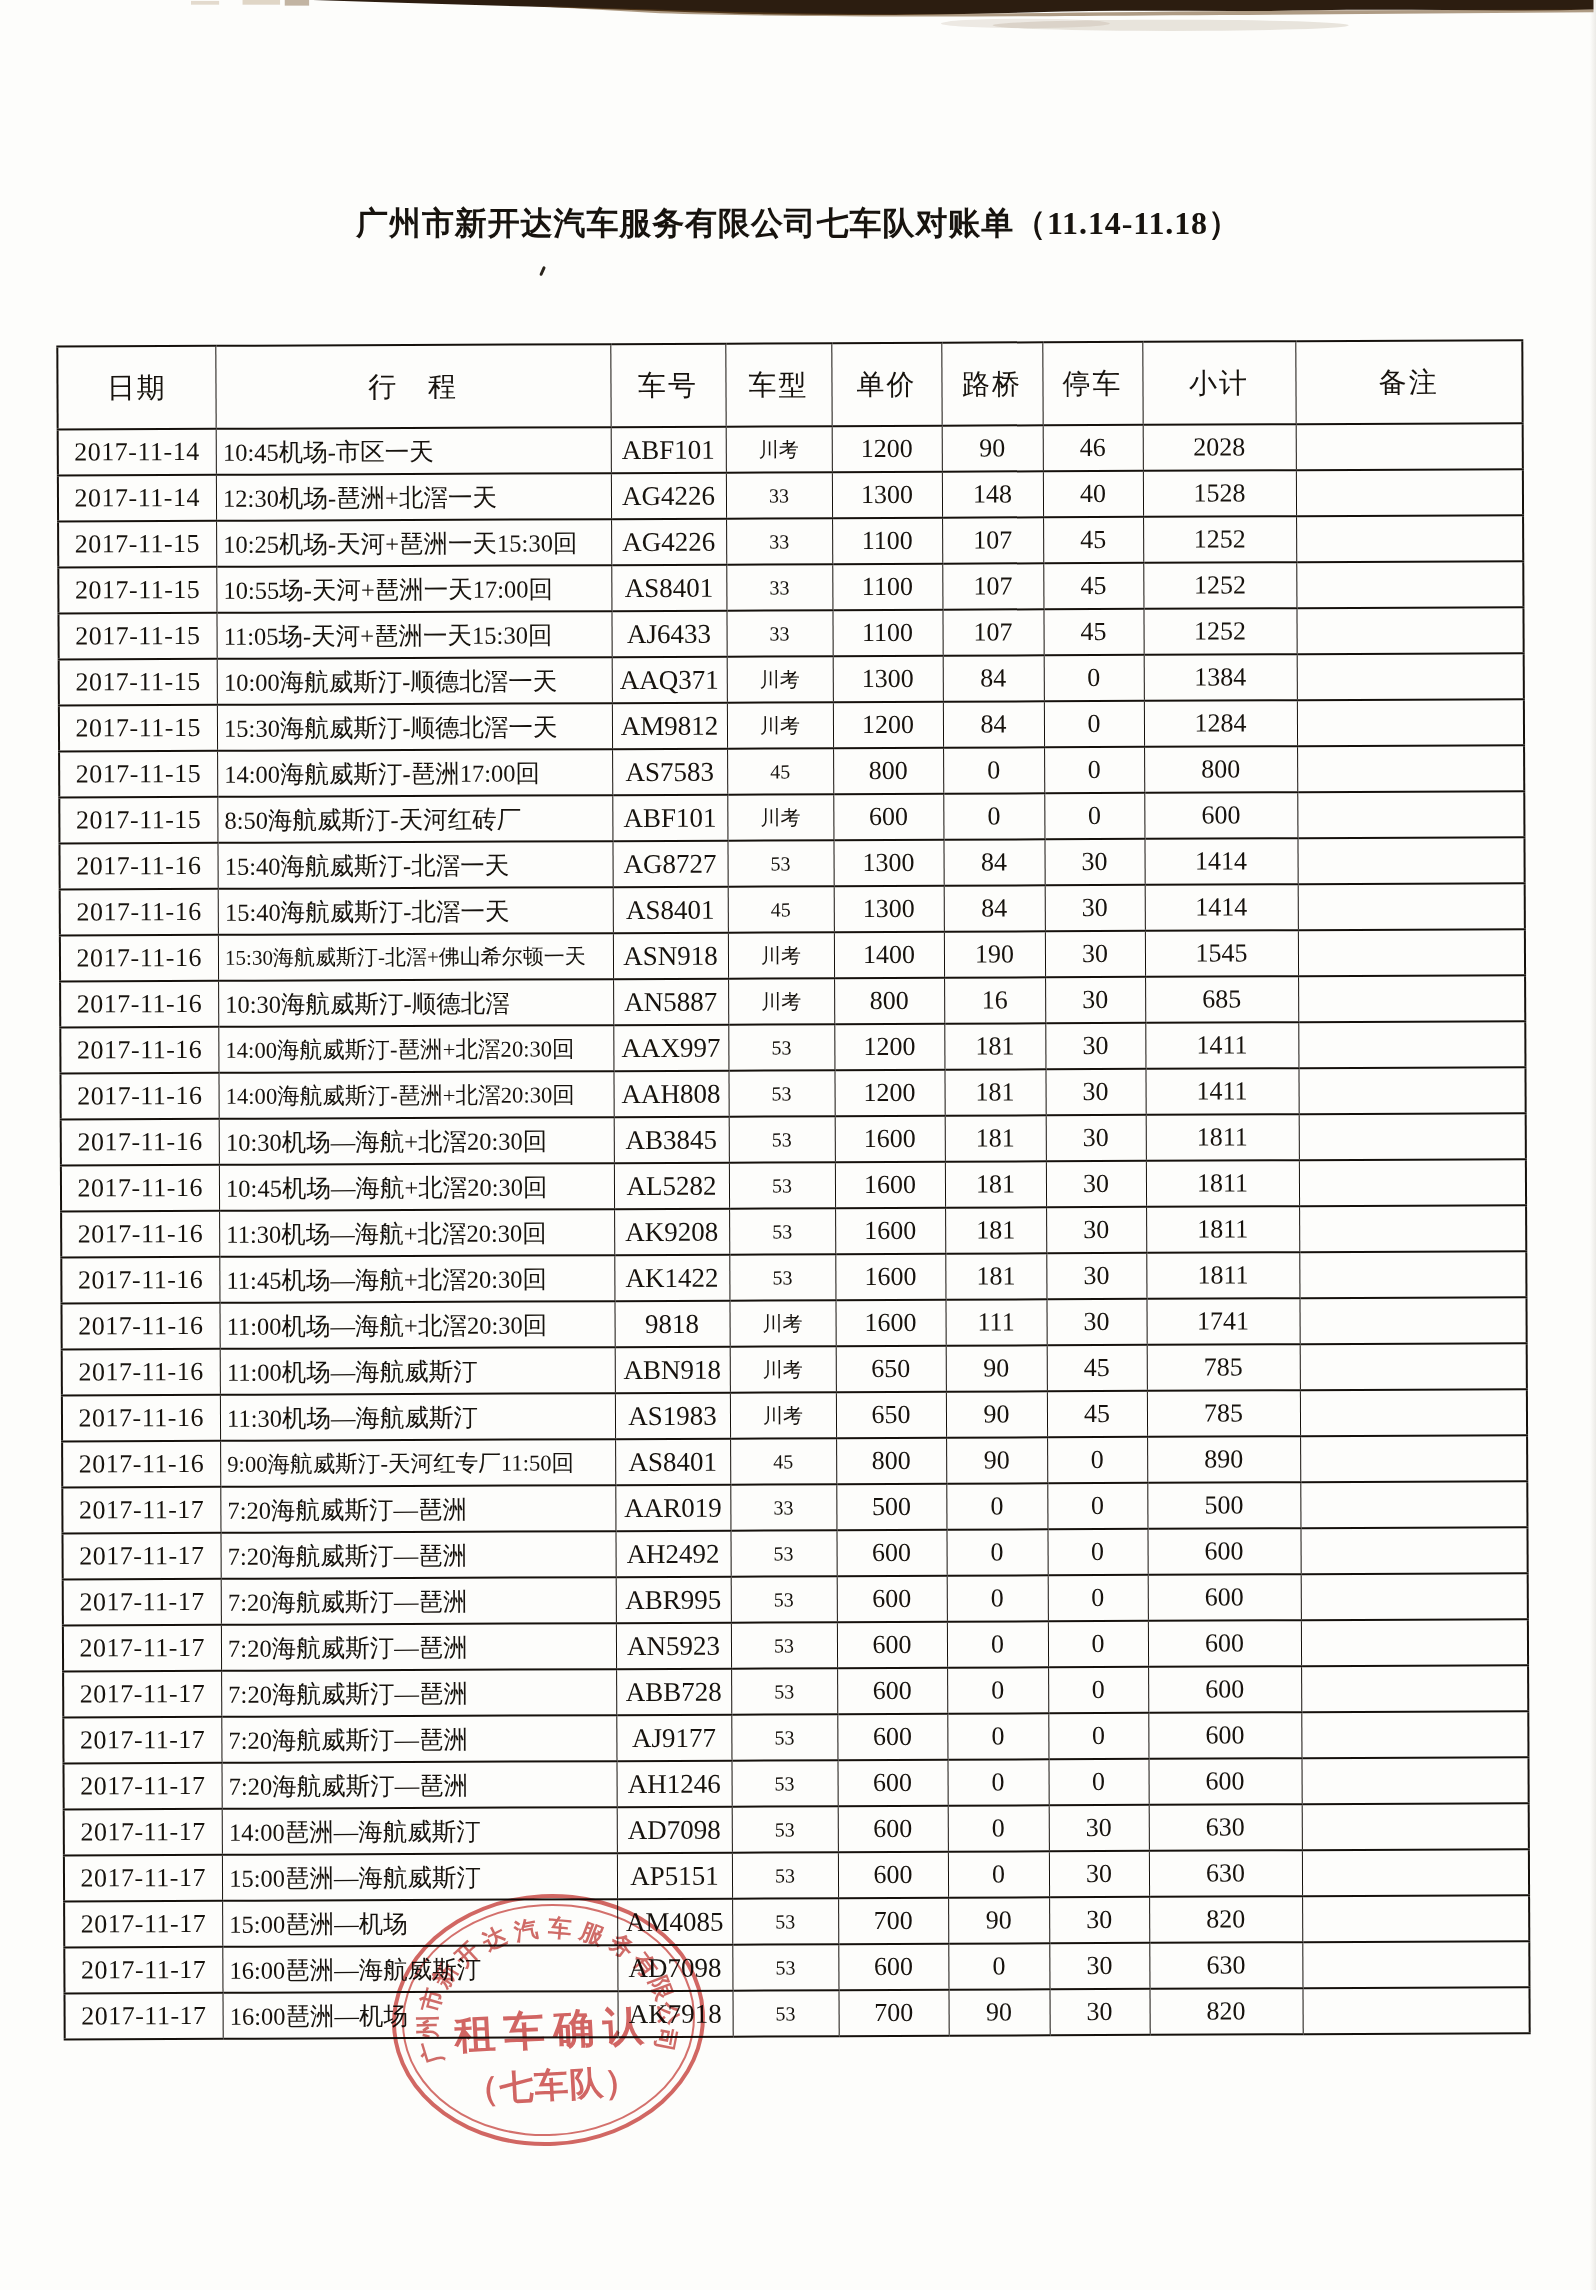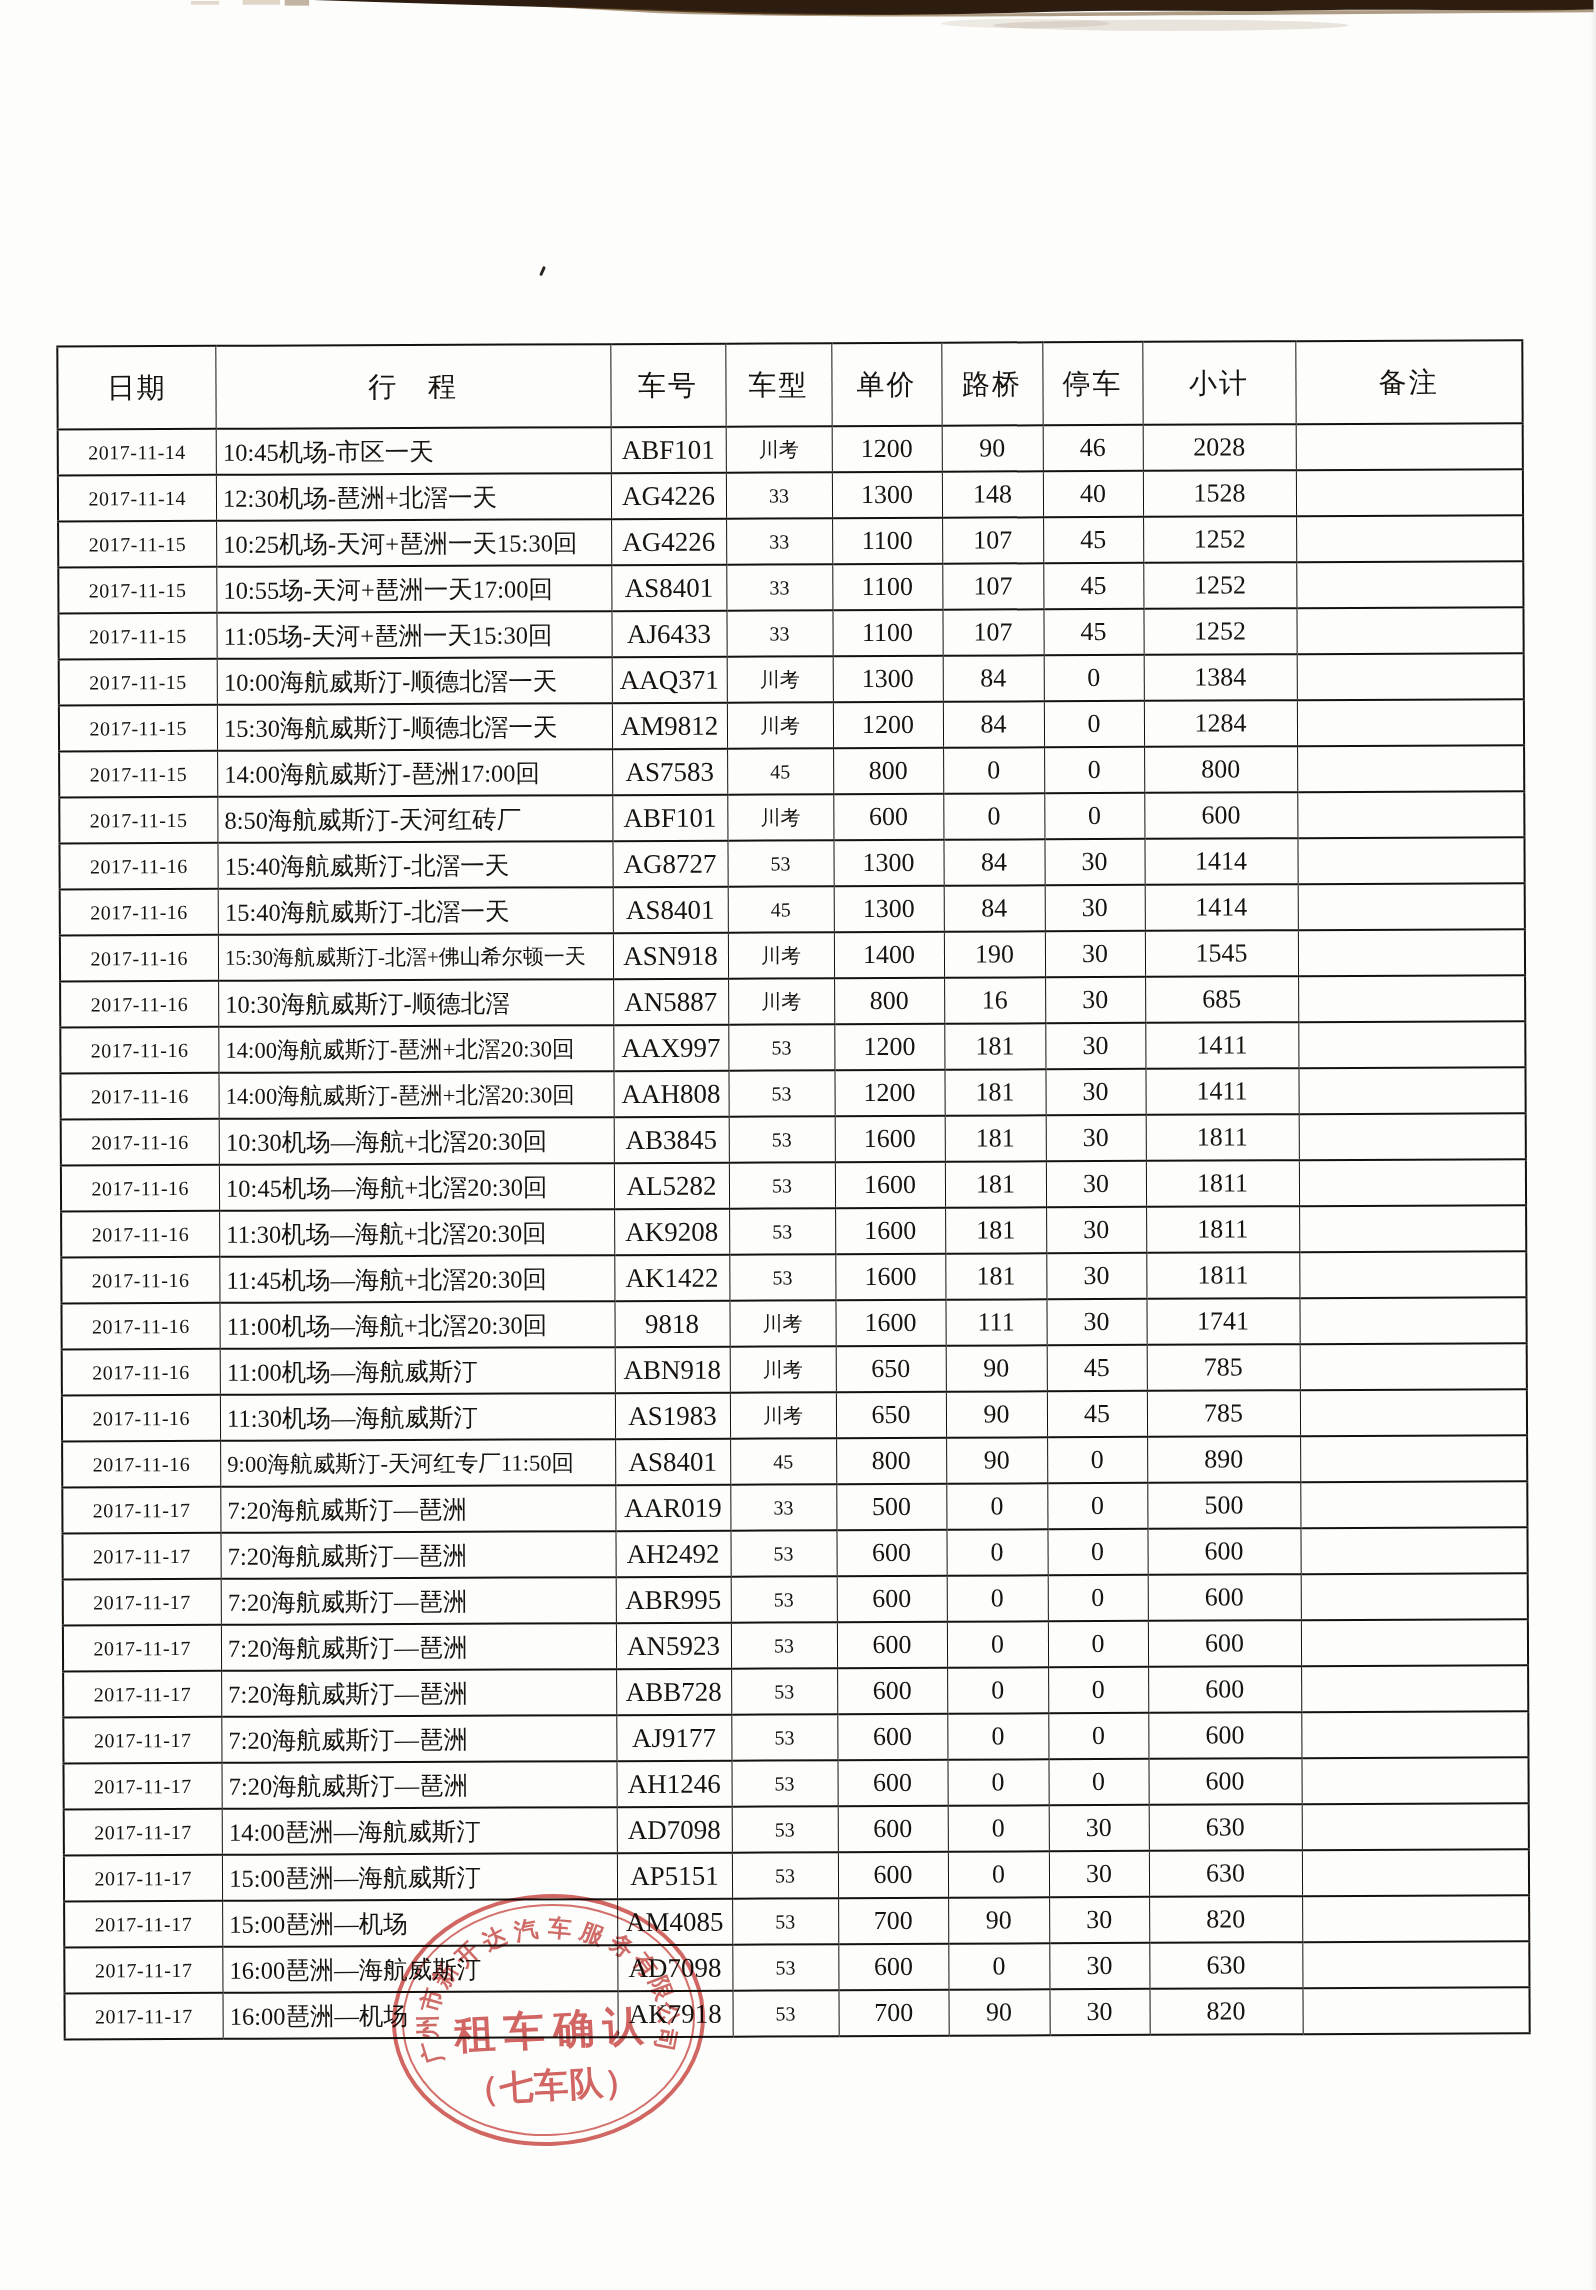--- a/index.html
+++ b/index.html
@@ -35,21 +35,21 @@
     border-top-width:2.8px; border-bottom-width:2.8px;
     overflow:hidden; white-space:nowrap;
     vertical-align:middle;
   }
   .acct-table { border:2.8px solid #15110c; }
   .acct-table th {
     height:79px; font-size:28px; font-weight:normal;
     text-align:center; letter-spacing:1.9px;
   }
   .acct-table td { height:42px; font-size:26px; text-align:center; }
-  .acct-table td.c0 { font-size:20px; letter-spacing:0.5px; }
+  .acct-table td.c0 { font-size:26px; letter-spacing:0.5px; }
   .acct-table td.c1 { text-align:left; padding-left:6.6px; font-size:24.5px; }
   .acct-table td.c2 { font-size:27px; }
   .acct-table td.c3 { font-size:20px; }
   
   .stamp {
     position:absolute; left:392px; top:1894px; width:313px; height:252px;
     transform:rotate(-3deg); mix-blend-mode:multiply;
     pointer-events:none; opacity:0.92;
   }
   .stamp .ring-outer {
@@ -86,20 +86,21 @@
     <path d="M560,6 C700,10 850,16 980,15 C1120,14 1300,11 1450,11 L1696,10 L1696,13
              C1500,15 1300,16 1150,17 C1000,18 820,18 700,14 Z" fill="#6e4b22" opacity="0.55"></path>
     <ellipse cx="1245" cy="27" rx="190" ry="6" fill="#8c7355" opacity="0.18"></ellipse>
     <ellipse cx="1090" cy="25" rx="90" ry="5" fill="#8c7355" opacity="0.14"></ellipse>
     <rect x="200" y="1" width="30" height="4" fill="#a98b63" opacity="0.30"></rect>
     <rect x="255" y="0" width="40" height="5" fill="#a98b63" opacity="0.35"></rect>
     <rect x="300" y="0" width="26" height="6" fill="#7a5a36" opacity="0.45"></rect>
   </svg>
   <div class="right-shade"></div>
 
+  <div class="doc-title">广州市新开达汽车服务有限公司七车队对账单（11.14-11.18）</div>
   <div class="title-stray"></div>
 
   <table class="acct-table">
     <colgroup>
       <col style="width:158px">
         <col style="width:395px">
         <col style="width:115px">
       <col style="width:106px">
         <col style="width:110px">
         <col style="width:101px">

